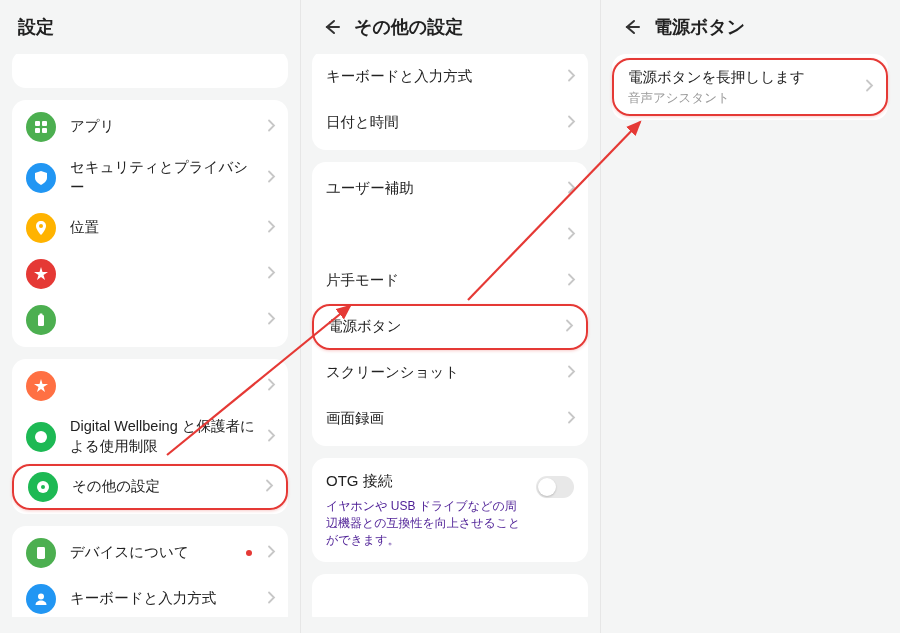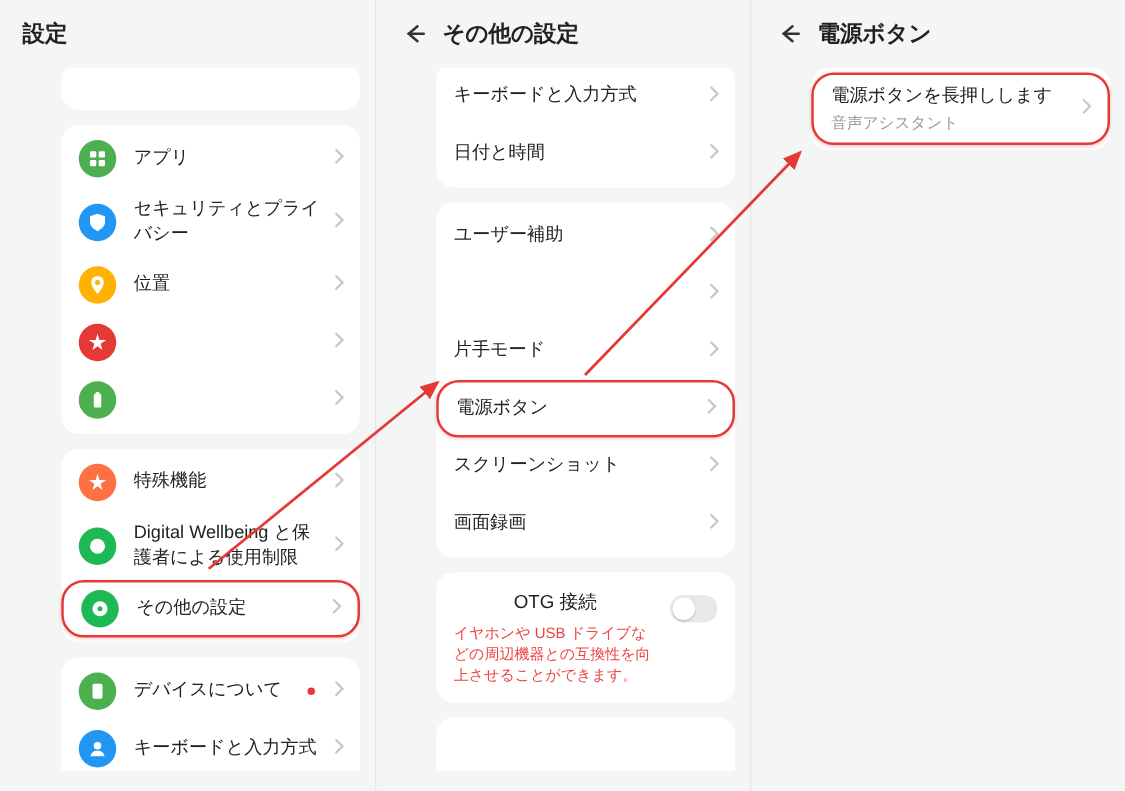--- a/index.html
+++ b/index.html
@@ -45,21 +45,20 @@
     display: inline-flex;
     align-items: center;
     justify-content: center;
     margin-right: 10px;
   }
   .scroll {
     position: absolute;
     top: 54px;
     left: 0; right: 0; bottom: 0;
     overflow: hidden;
-    padding-left: 37px;
   }
   .inner { padding: 0 12px 20px 12px; }
   .card {
     background: #fff;
     border-radius: 14px;
     margin-bottom: 12px;
     padding: 4px 0;
   }
   .row {
     display: flex;
@@ -103,32 +102,32 @@
     right: 36px;
     top: 50%;
     transform: translateY(-50%);
   }
   .box-red {
     border: 2px solid #e53935;
     border-radius: 18px;
     box-shadow: 0 1px 3px rgba(229,57,53,0.25);
   }
   .desc {
-    color: #ef4444;
+    color: #4c1d95;
     font-size: 12px;
     line-height: 1.4;
     padding: 0 14px 10px 14px;
     margin-top: -4px;
   }
   .otg-head {
     display: flex;
     align-items: flex-start;
     padding: 10px 14px 4px 14px;
   }
-  .otg-head .t { font-size: 15px; margin-left: 48px; }
+  .otg-head .t { font-size: 15px; }
   .toggle {
     width: 38px;
     height: 22px;
     background: #e8e8e8;
     border-radius: 11px;
     position: relative;
     margin-left: auto;
     margin-top: 4px;
   }
   .toggle::after {
@@ -231,23 +230,20 @@
                 <path d="M3 3 L8 8 L3 13" stroke="#c7c7c7" stroke-width="1.8" fill="none" stroke-linecap="round"></path>
               </svg></span>
           </div>
         </div>
       <div class="card">
           <div class="row">
             <div class="icon" style="background: rgb(255, 112, 67);">
               <svg width="16" height="16" viewBox="0 0 16 16">
                 <path d="M8 1 L9.5 6 L15 6 L10.5 9 L12 14 L8 11 L4 14 L5.5 9 L1 6 L6.5 6 Z" fill="#fff"></path>
               </svg>
-            </div>
-            <div class="label">
-              <div>特殊機能</div>
             </div>
             <span class="chev"><svg width="10" height="16" viewBox="0 0 10 16">
                 <path d="M3 3 L8 8 L3 13" stroke="#c7c7c7" stroke-width="1.8" fill="none" stroke-linecap="round"></path>
               </svg></span>
           </div>
           <div class="row">
             <div class="icon" style="background: rgb(29, 185, 84);">
               <svg width="16" height="16" viewBox="0 0 16 16">
                 <circle cx="8" cy="8" r="6" fill="#fff"></circle>
               </svg>

